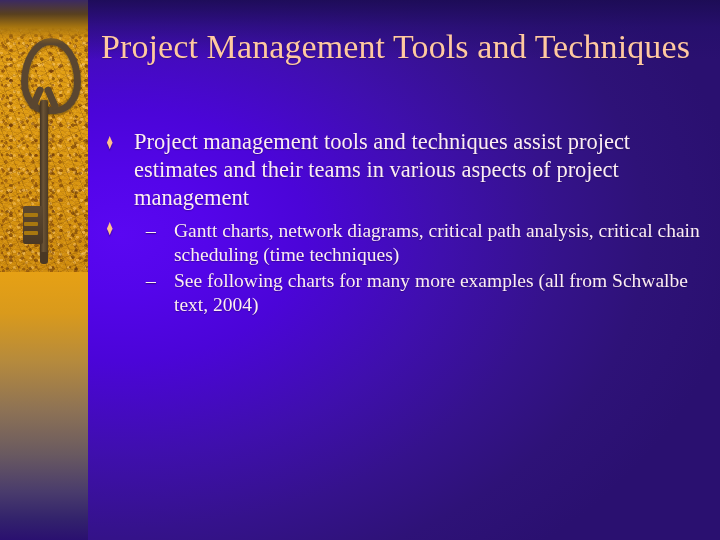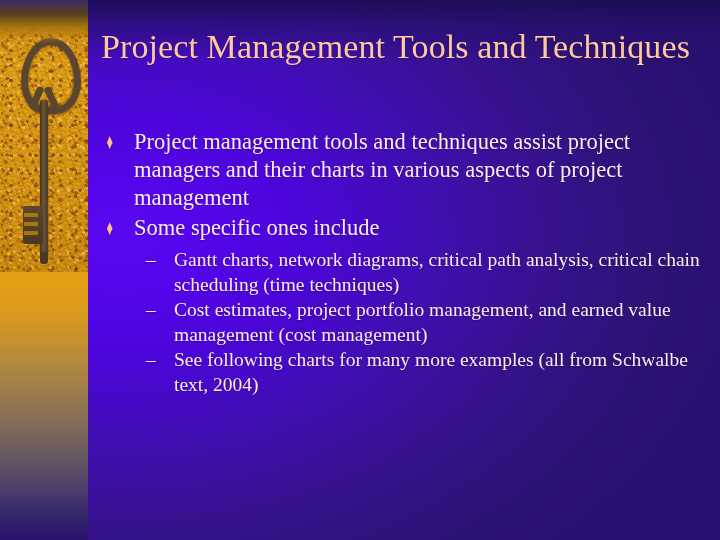--- a/index.html
+++ b/index.html
@@ -289,42 +289,40 @@
   </div>
 
   <div id="content">
 
     <div id="title">Project Management Tools and Techniques</div>
 
     <div id="body">
 
       <div class="lvl1">
         <span class="bullet">♦</span>
-        <span>Project management tools and techniques assist project managers and their charts in various aspects of project management</span>
+        <span>Project management tools and techniques assist project estimates and their teams in various aspects of project management</span>
       </div>
 
       <div class="lvl1">
         <span class="bullet">♦</span>
-        <span>Some specific ones include</span>
       </div>
 
       <div class="lvl2-group">
 
         <div class="lvl2">
           <span class="dash">–</span>
         </div>
 
         <div class="lvl2">
           <span class="dash">–</span>
           <span>Gantt charts, network diagrams, critical path analysis, critical chain scheduling (time techniques)</span>
         </div>
 
         <div class="lvl2">
           <span class="dash">–</span>
-          <span>Cost estimates, project portfolio management, and earned value management (cost management)</span>
         </div>
 
         <div class="lvl2">
           <span class="dash">–</span>
           <span>See following charts for many more examples (all from Schwalbe text, 2004)</span>
         </div>
 
       </div>
     </div>
   </div>

